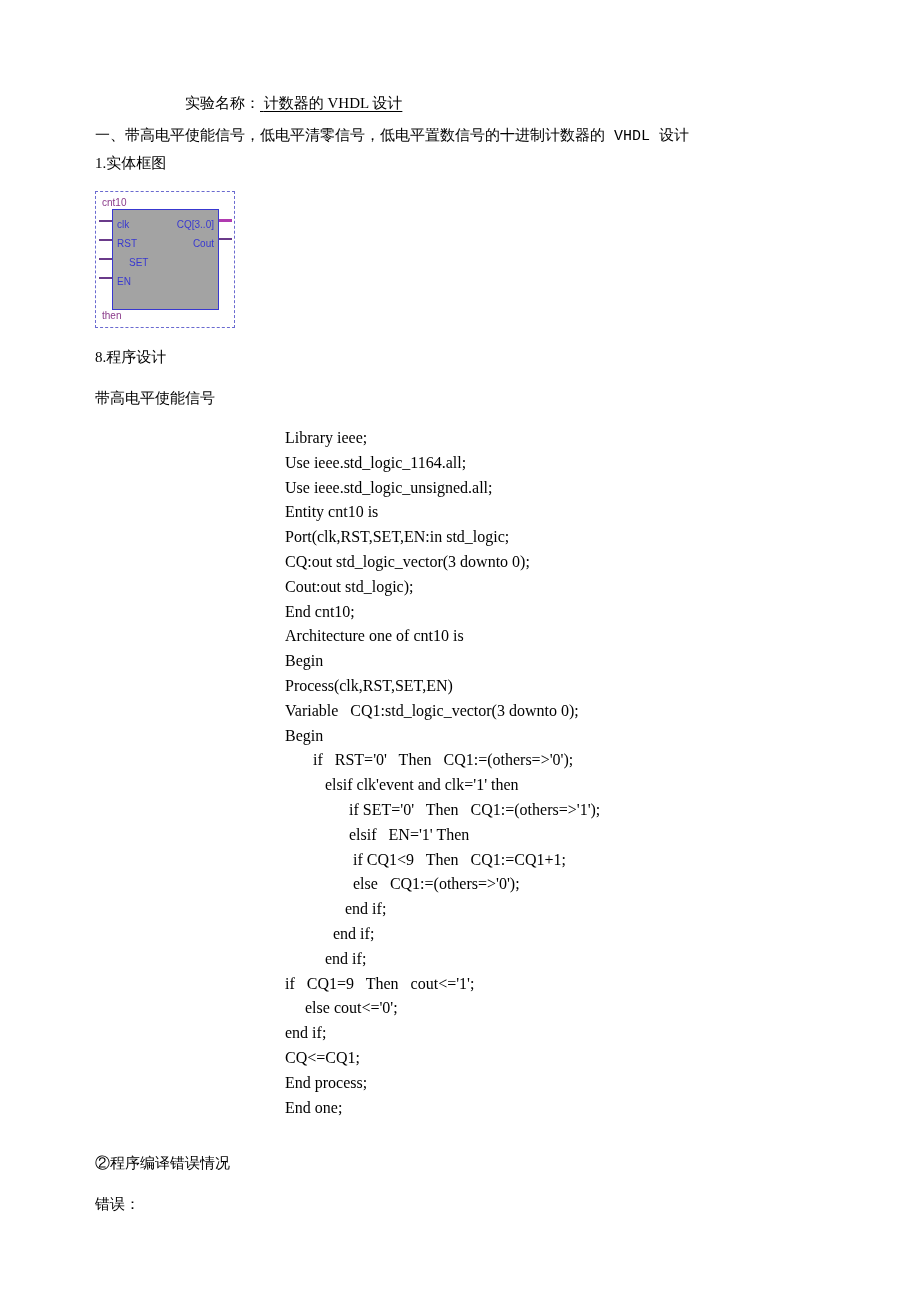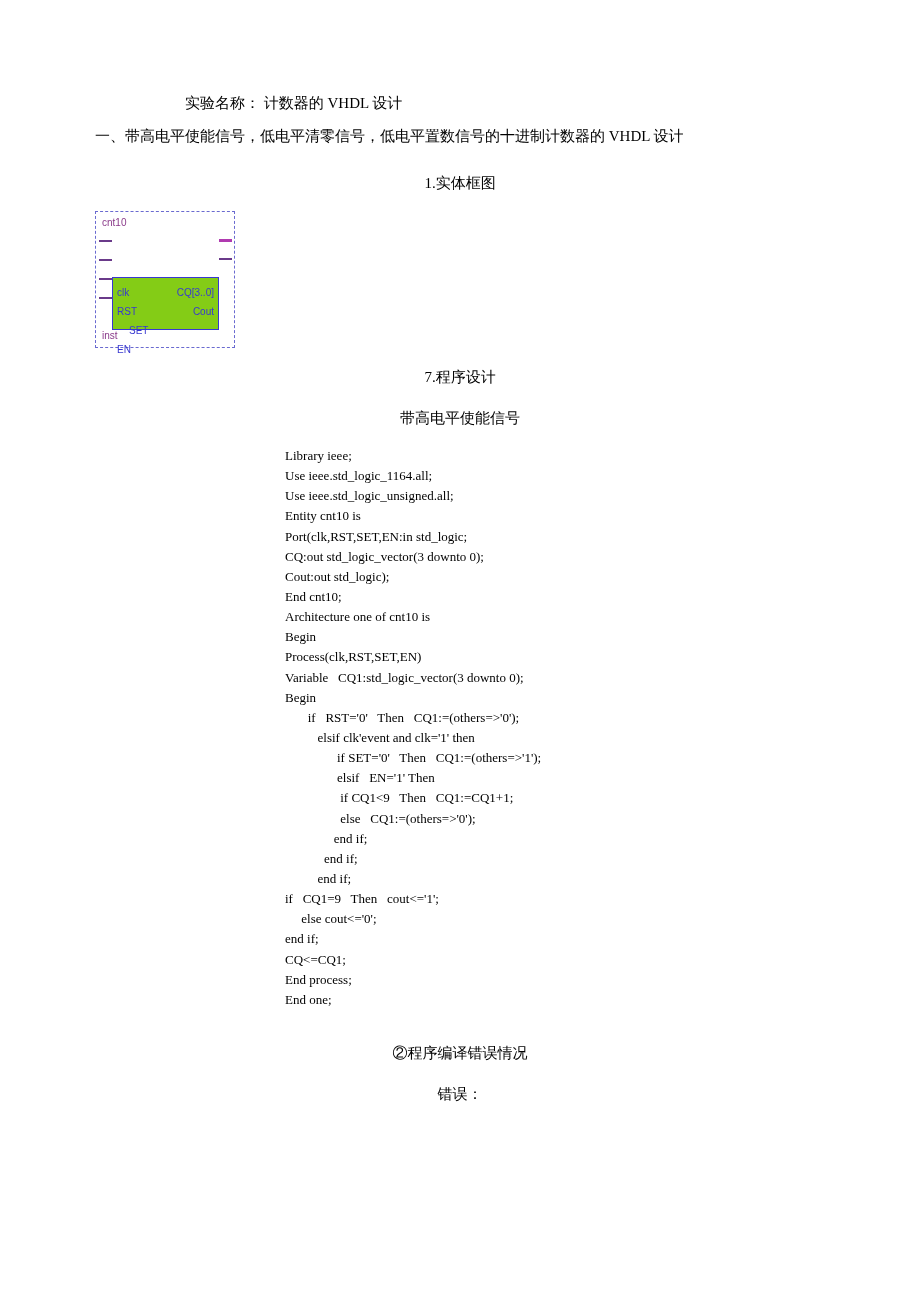--- a/index.html
+++ b/index.html
@@ -15,28 +15,29 @@
       background: #fff;
       padding: 90px 95px 60px 95px;
       width: 920px;
     }
     .title-line {
       text-align: left;
       padding-left: 90px;
       margin-bottom: 6px;
     }
     .underline {
+      text-decoration: underline;
       text-underline-offset: 3px;
     }
     .section-heading {
-      margin-bottom: 20px;
+      margin-bottom: 0;
+      font-family: Liberation Mono, monospace;
     }
     .subsection {
       margin-bottom: 14px;
-      text-align: center;
     }
     .schematic-container {
       margin: 14px 0 16px 0;
       width: 140px;
     }
     .schematic-outer {
       border: 1px dashed #6a6ad0;
       padding: 3px 14px 3px 3px;
       position: relative;
       height: 137px;
@@ -57,22 +58,21 @@
       color: #8a3a8a;
       font-family: Arial, sans-serif;
     }
     .schematic-box {
       border: 1.5px solid #3838d0;
       position: absolute;
       top: 17px;
       left: 16px;
       right: 15px;
       bottom: 17px;
-      background: #84cc16;
-      margin-top: 48px;
+      background: #a3a3a3;
     }
     .pin-label {
       position: absolute;
       font-size: 10px;
       color: #3838d0;
       font-family: Arial, sans-serif;
     }
     .pin-line {
       position: absolute;
       background: #6a3a8a;
@@ -80,60 +80,60 @@
       width: 13px;
     }
     .pin-line-right {
       position: absolute;
       background: #b03ab0;
       height: 3px;
       width: 13px;
     }
     .code-block {
       font-family: "Times New Roman", serif;
-      font-size: 13px;
+      font-size: 16px;
       line-height: 1.55;
       margin-left: 190px;
       white-space: pre;
       margin-bottom: 30px;
     }
   </style>
 </head>
 <body>
 
 <div class="title-line">
   <span>实验名称：</span><span class="underline"><span>        </span><span>计数器的 VHDL 设计</span><span>        </span></span>
 </div>
 
 <div class="section-heading">一、带高电平使能信号，低电平清零信号，低电平置数信号的十进制计数器的 VHDL 设计</div>
 
 <div class="subsection">1.实体框图</div>
 
 <div class="schematic-container">
   <div class="schematic-outer">
     <div class="schematic-label-top">cnt10</div>
-    <div class="schematic-label-bottom">inst</div>
+    <div class="schematic-label-bottom">then</div>
     <div class="schematic-box">
       <span class="pin-label" style="top:6px; left:4px;">clk</span>
       <span class="pin-label" style="top:25px; left:4px;">RST</span>
       <span class="pin-label" style="top:44px; left:16px;">SET</span>
       <span class="pin-label" style="top:63px; left:4px;">EN</span>
       <span class="pin-label" style="top:6px; right:4px;">CQ[3..0]</span>
       <span class="pin-label" style="top:25px; right:4px;">Cout</span>
     </div>
     <div class="pin-line" style="top:28px; left:3px;"></div>
     <div class="pin-line" style="top:47px; left:3px;"></div>
     <div class="pin-line" style="top:66px; left:3px;"></div>
     <div class="pin-line" style="top:85px; left:3px;"></div>
     <div class="pin-line-right" style="top:27px; right:2px;"></div>
     <div class="pin-line-right" style="top:46px; right:2px; height:1.5px; background:#6a3a8a;"></div>
   </div>
 </div>
 
-<div class="subsection">7.程序设计</div>
+<div class="subsection">8.程序设计</div>
 <div class="subsection">带高电平使能信号</div>
 
 <div class="code-block">Library ieee;
 Use ieee.std_logic_1164.all;
 Use ieee.std_logic_unsigned.all;
 Entity cnt10 is
 Port(clk,RST,SET,EN:in std_logic;
 CQ:out std_logic_vector(3 downto 0);
 Cout:out std_logic);
 End cnt10;

